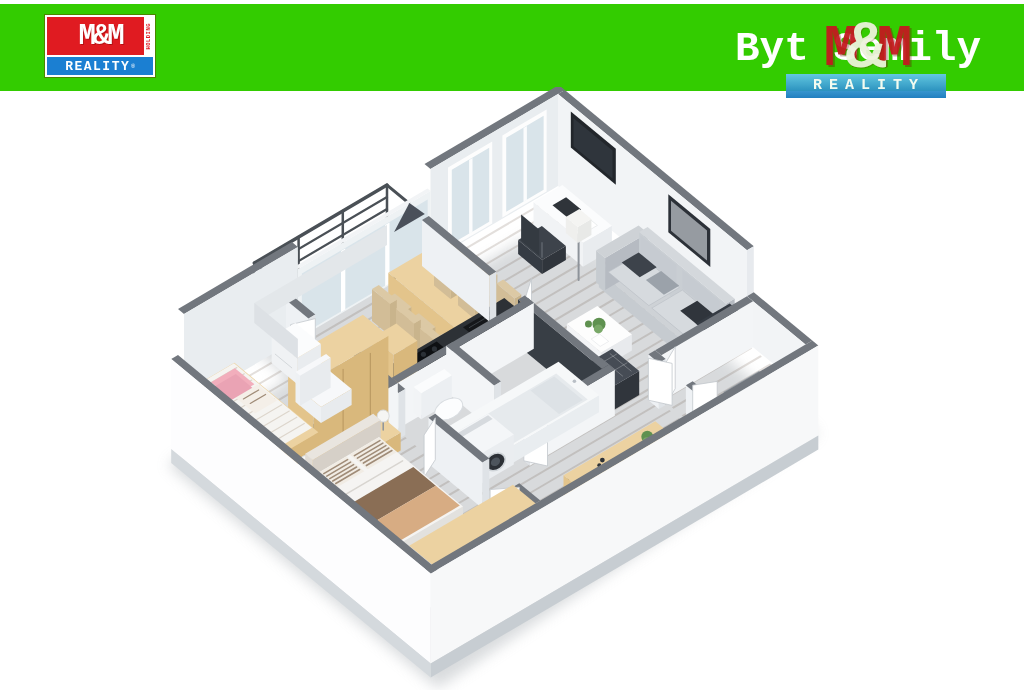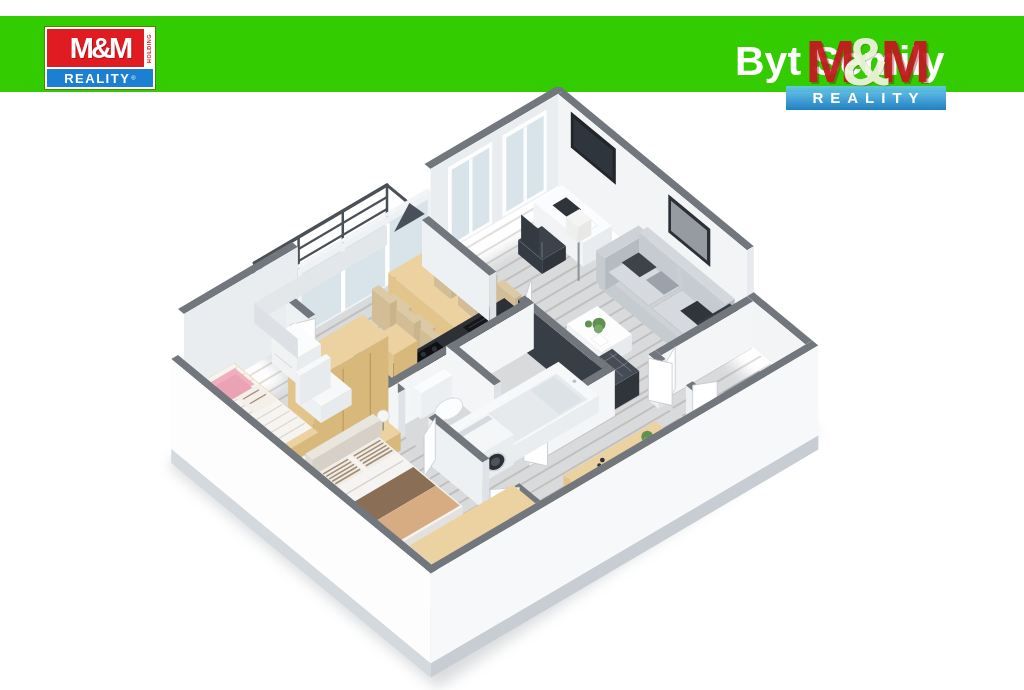--- a/index.html
+++ b/index.html
@@ -1,18 +1,18 @@
 <!DOCTYPE html>
 <html><head>
 <meta charset="utf-8">
 <style>
   html,body{margin:0;padding:0;background:#ffffff;}
   body{width:1024px;height:690px;position:relative;overflow:hidden;
        font-family:"Liberation Sans", sans-serif;}
-  .banner{position:absolute;left:0;top:16px;width:1024px;height:76px;}
+  .banner{position:absolute;left:0;top:4px;width:1024px;height:87px;font-family:Liberation Mono, monospace;}
   
   .logo-left{position:absolute;left:45px;top:11px;width:106px;border:2px solid #ffffff;
              box-shadow:0 0 0 1px rgba(120,0,0,.35);}
   .ll-red{position:relative;height:38px;display:flex;align-items:center;justify-content:center;}
   .ll-mm{color:#fff;font-weight:900;font-size:29px;letter-spacing:-3px;line-height:1;
          text-shadow:1px 1px 0 rgba(120,0,0,.4);}
   .ll-holding{position:absolute;right:0;top:0;bottom:0;width:9px;background:#fff;
               display:flex;align-items:center;justify-content:center;}
   .ll-holding span{font-size:5.5px;font-weight:700;letter-spacing:.5px;
                    writing-mode:vertical-rl;transform:rotate(180deg);}

